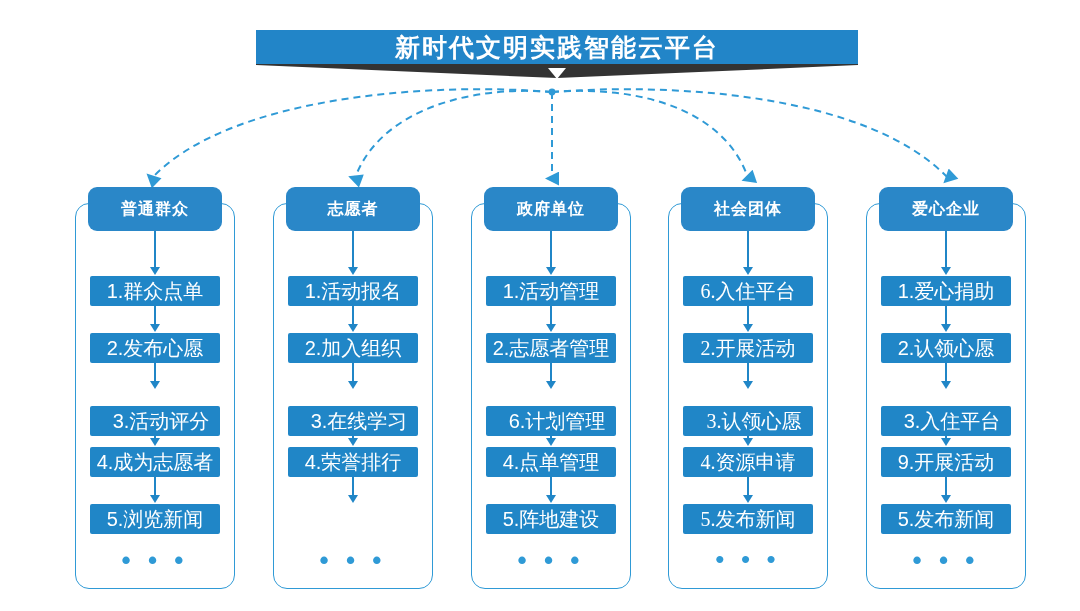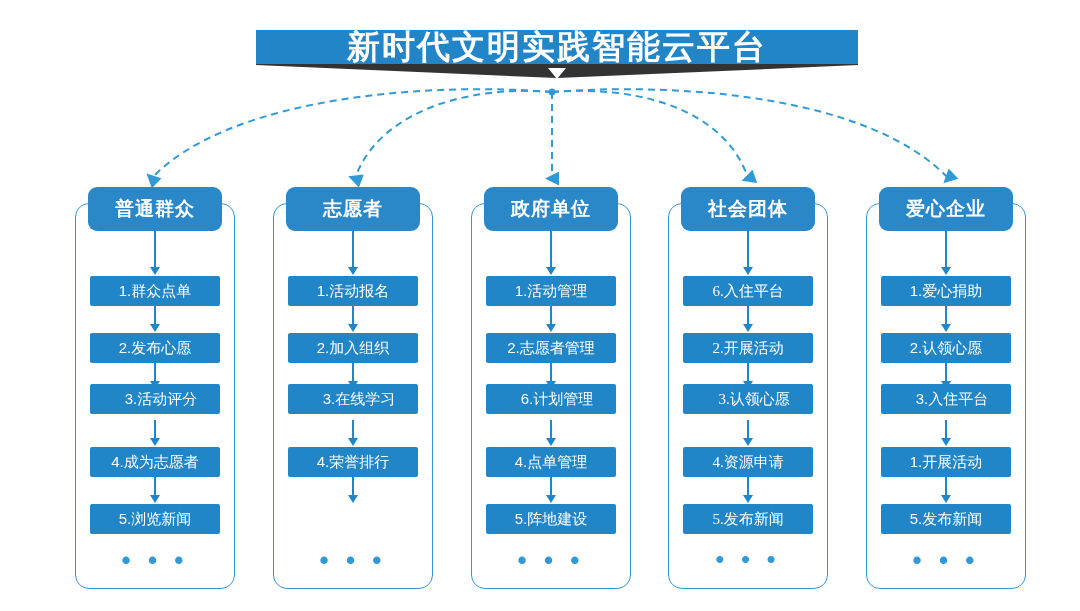--- a/index.html
+++ b/index.html
@@ -30,21 +30,21 @@
     height: 50px;
   }
   .title-bar {
     position: absolute;
     left: 0;
     top: 0;
     width: 602px;
     height: 35px;
     background: #2285c8;
     color: #ffffff;
-    font-size: 33px;
+    font-size: 25px;
     font-weight: bold;
     letter-spacing: 2px;
     display: flex;
     align-items: center;
     justify-content: center;
     box-sizing: border-box;
   }
   .title-shadow {
     position: absolute;
     left: 0;
@@ -91,21 +91,21 @@
   .col-header {
     position: absolute;
     top: -17px;
     left: 50%;
     margin-left: -67px;
     width: 134px;
     height: 44px;
     background: #2a87c8;
     border-radius: 9px;
     color: #ffffff;
-    font-size: 19px;
+    font-size: 16px;
     font-weight: bold;
     letter-spacing: 1px;
     display: flex;
     align-items: center;
     justify-content: center;
     box-sizing: border-box;
     z-index: 4;
   }
   .col-inner {
     position: absolute;
@@ -116,30 +116,30 @@
   }
   .step {
     position: absolute;
     left: 50%;
     margin-left: -65px;
     width: 130px;
     height: 30px;
     background: #2086c7;
     border-radius: 2px;
     color: #ffffff;
-    font-size: 15px;
+    font-size: 20px;
     display: flex;
     align-items: center;
     justify-content: center;
     box-sizing: border-box;
     white-space: nowrap;
   }
   .step.s0 { top: 72px; }
   .step.s1 { top: 129px; }
-  .step.s2 { top: 180px; padding-left: 12px; }
+  .step.s2 { top: 202px; padding-left: 12px; }
   .step.s3 { top: 243px; }
   .step.s4 { top: 300px; }
 
   
   .vline {
     position: absolute;
     left: 50%;
     margin-left: -1px;
     width: 2px;
     background: #2086c7;
@@ -349,21 +349,21 @@
       <div class="step s1">2.认领心愿</div>
       <div class="a2">
           <div class="vline"></div>
           <div class="vhead"></div>
         </div>
       <div class="step s2">3.入住平台</div>
       <div class="a3">
           <div class="vline"></div>
           <div class="vhead"></div>
         </div>
-      <div class="step s3">1.开展活动</div>
+      <div class="step s3">9.开展活动</div>
       <div class="a4">
           <div class="vline"></div>
           <div class="vhead"></div>
         </div>
       <div class="step s4">5.发布新闻</div>
       <div class="dots">• • •</div>
     </div>
   </div>
 
 </div>

